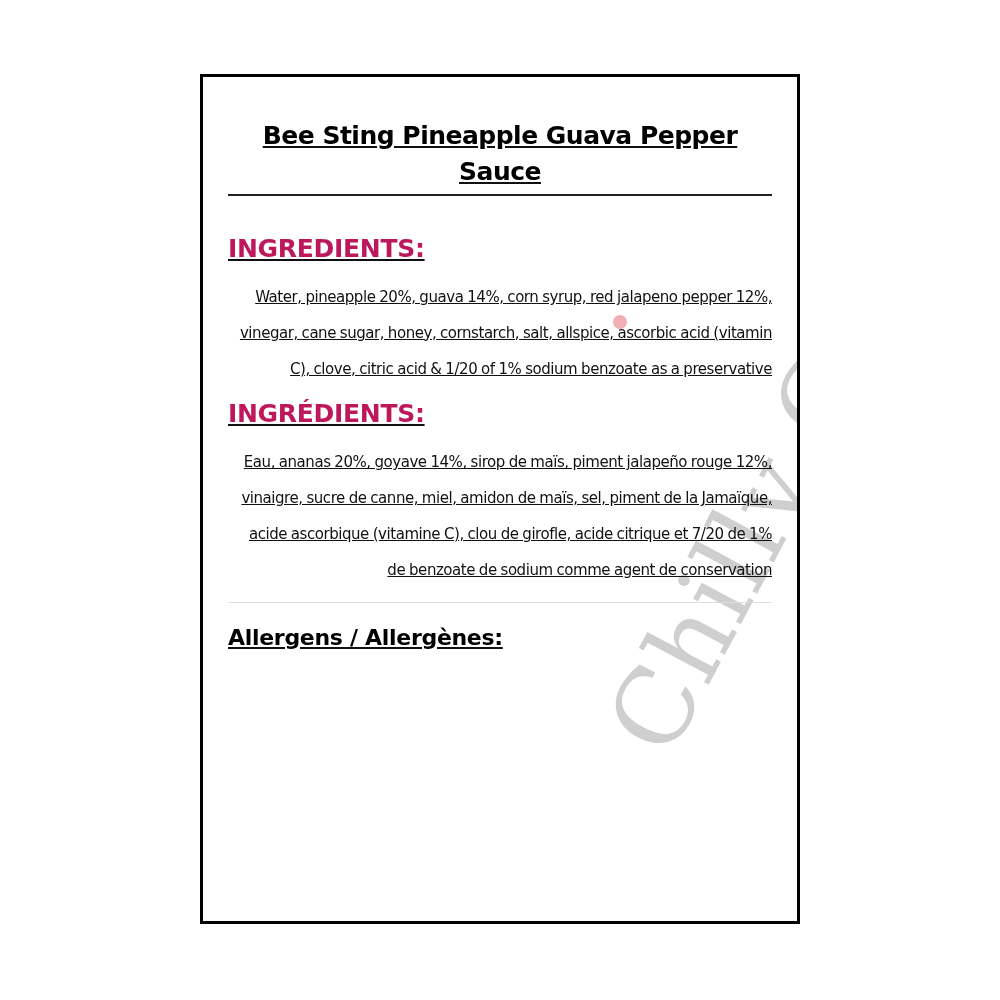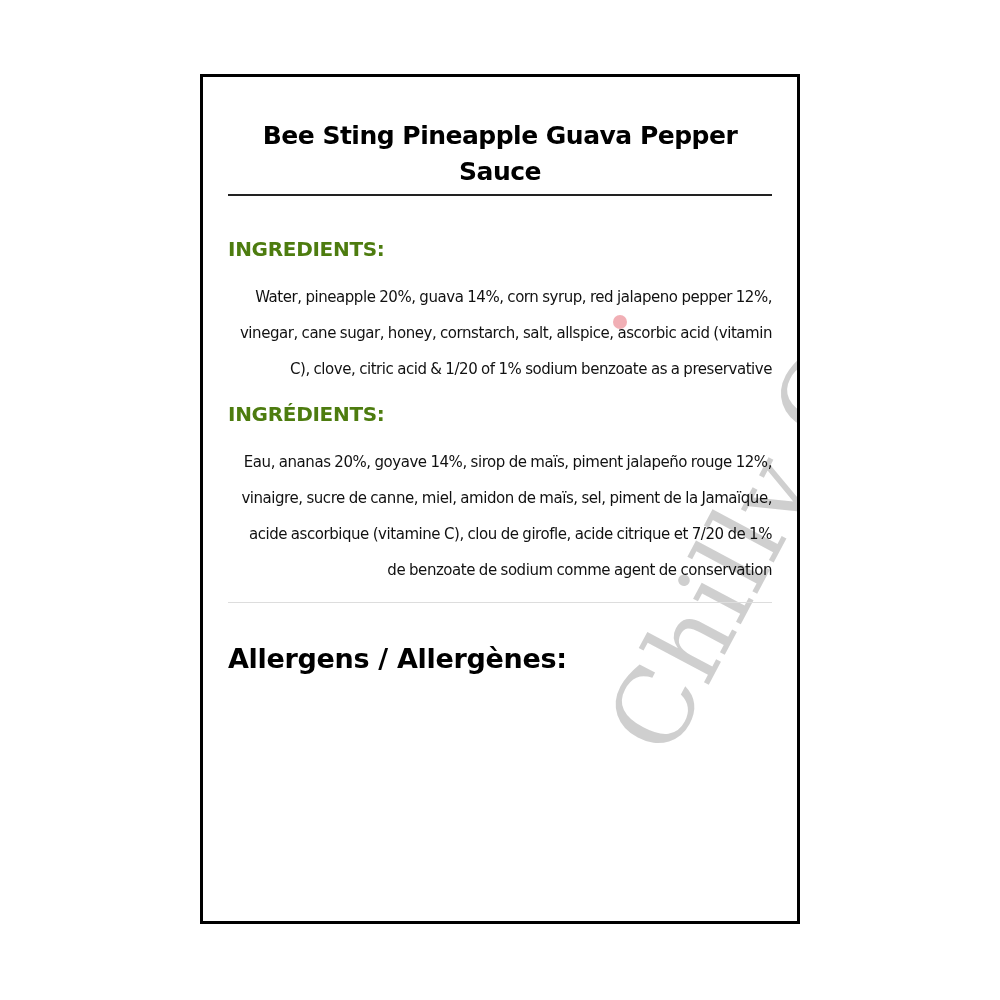--- a/index.html
+++ b/index.html
@@ -48,65 +48,66 @@
       border-radius: 50%;
       background: rgba(230, 110, 120, 0.55);
       z-index: 1;
     }
     .content {
       position: absolute;
       left: 25px;
       top: 0;
       width: 544px;
       z-index: 2;
+      text-decoration: underline;
     }
     .title {
       margin: 41px 0 0 0;
       text-align: center;
       font-family: "DejaVu Sans", sans-serif;
       font-weight: bold;
       font-size: 25px;
       line-height: 36px;
       letter-spacing: -0.5px;
       color: #000000;
     }
     .title-rule {
       height: 2px;
       background: #222222;
       margin-top: 4px;
     }
     .section-heading {
       font-family: "DejaVu Sans", sans-serif;
       font-weight: bold;
-      font-size: 20px;
-      color: #4d7c0f;
+      font-size: 25px;
+      color: #be185d;
       letter-spacing: -0.3px;
     }
     .h-ingredients { margin-top: 38px; line-height: 30px; }
     .h-ingredients-fr { margin-top: 12px; line-height: 30px; }
     .body-text {
       font-family: "DejaVu Sans", sans-serif;
       font-size: 15px;
       line-height: 35.8px;
       color: #111111;
       letter-spacing: -0.45px;
       margin-top: 16px;
       word-spacing: -0.5px;
       text-align: right;
     }
     .light-rule {
       height: 1px;
       background: #dddddd;
       margin-top: 13px;
     }
     .allergens-heading {
-      margin-top: 41px;
+      margin-top: 20px;
       font-family: "DejaVu Sans", sans-serif;
       font-weight: bold;
-      font-size: 27px;
+      font-size: 22px;
       line-height: 30px;
       letter-spacing: -0.3px;
       color: #000000;
     }
     .allergens-value {
       margin-top: 4px;
       font-family: "DejaVu Sans", sans-serif;
       font-size: 14px;
       line-height: 20px;
       color: #000000;

